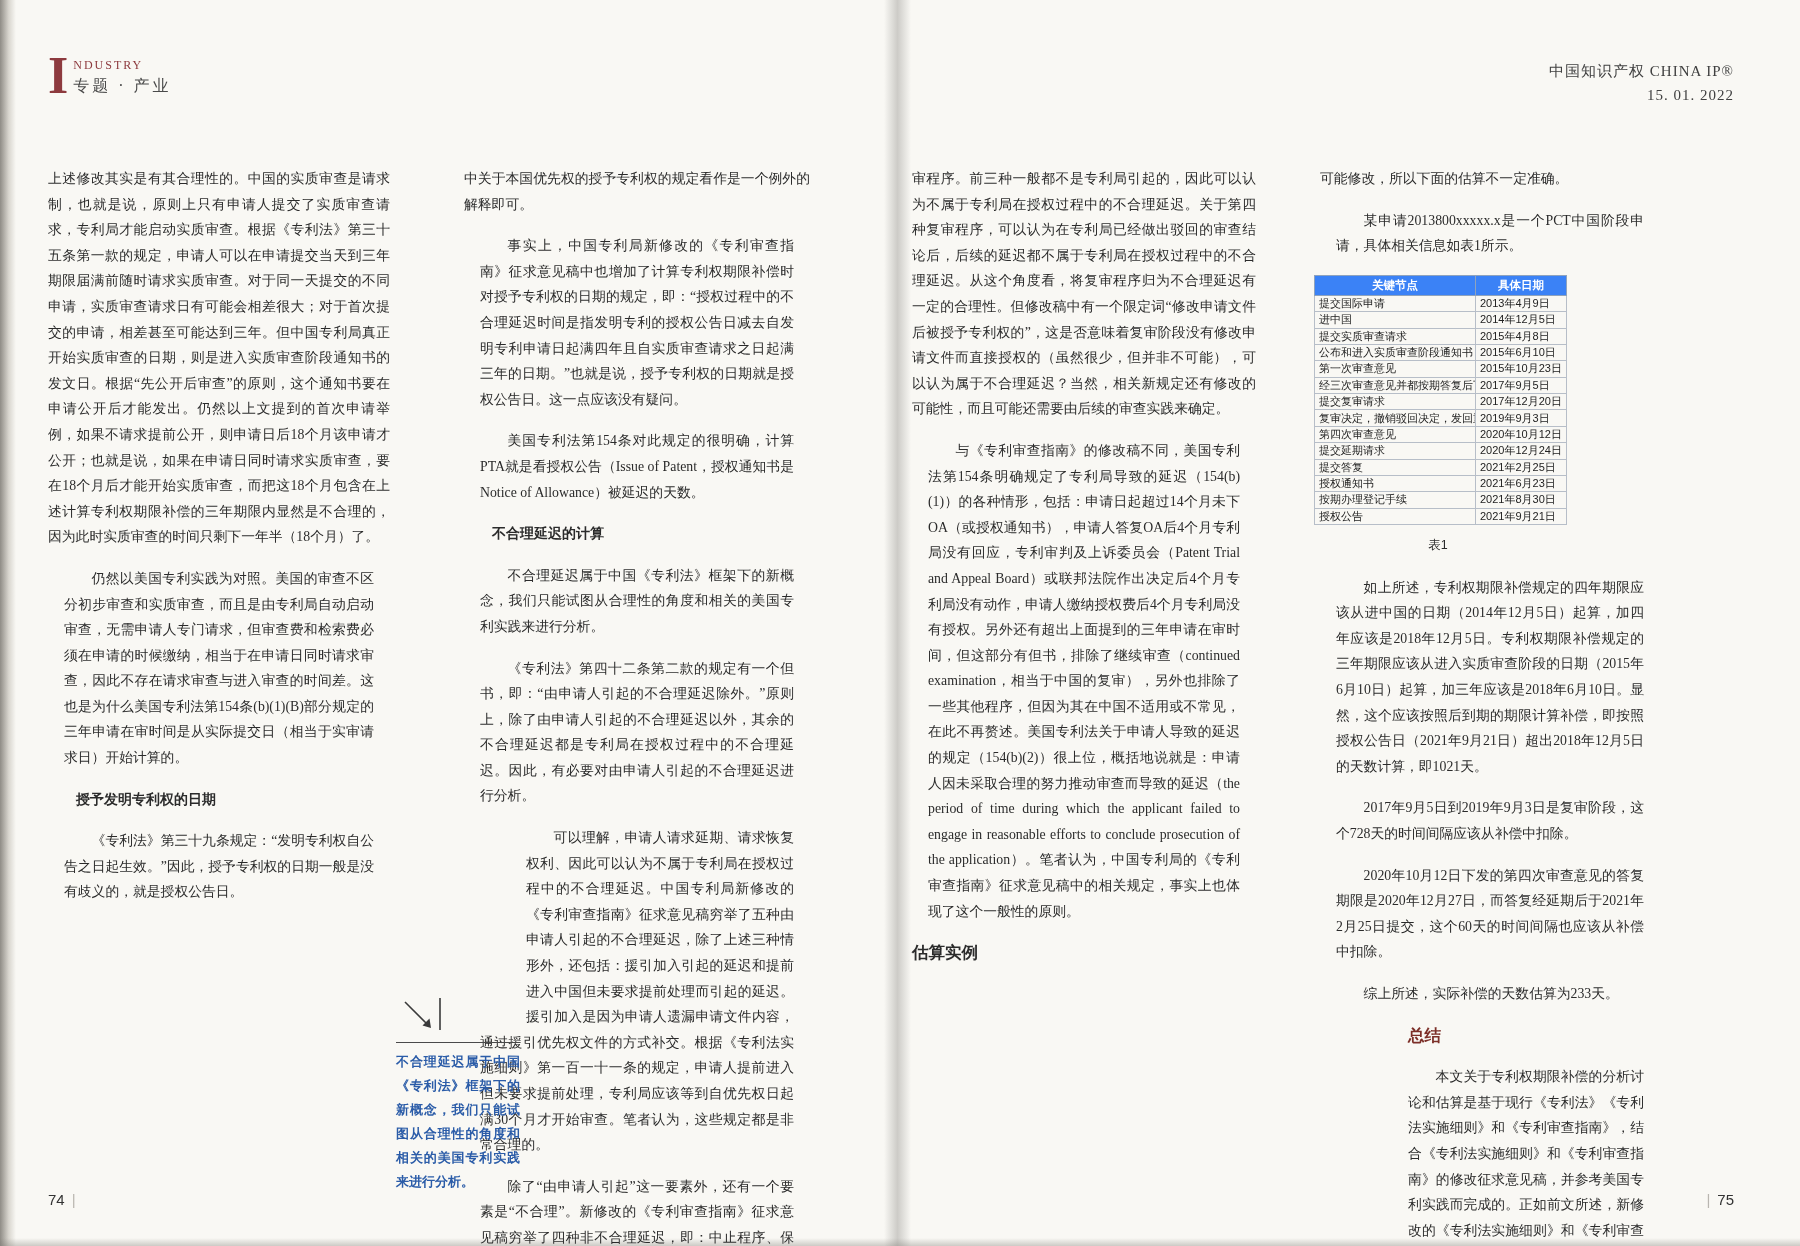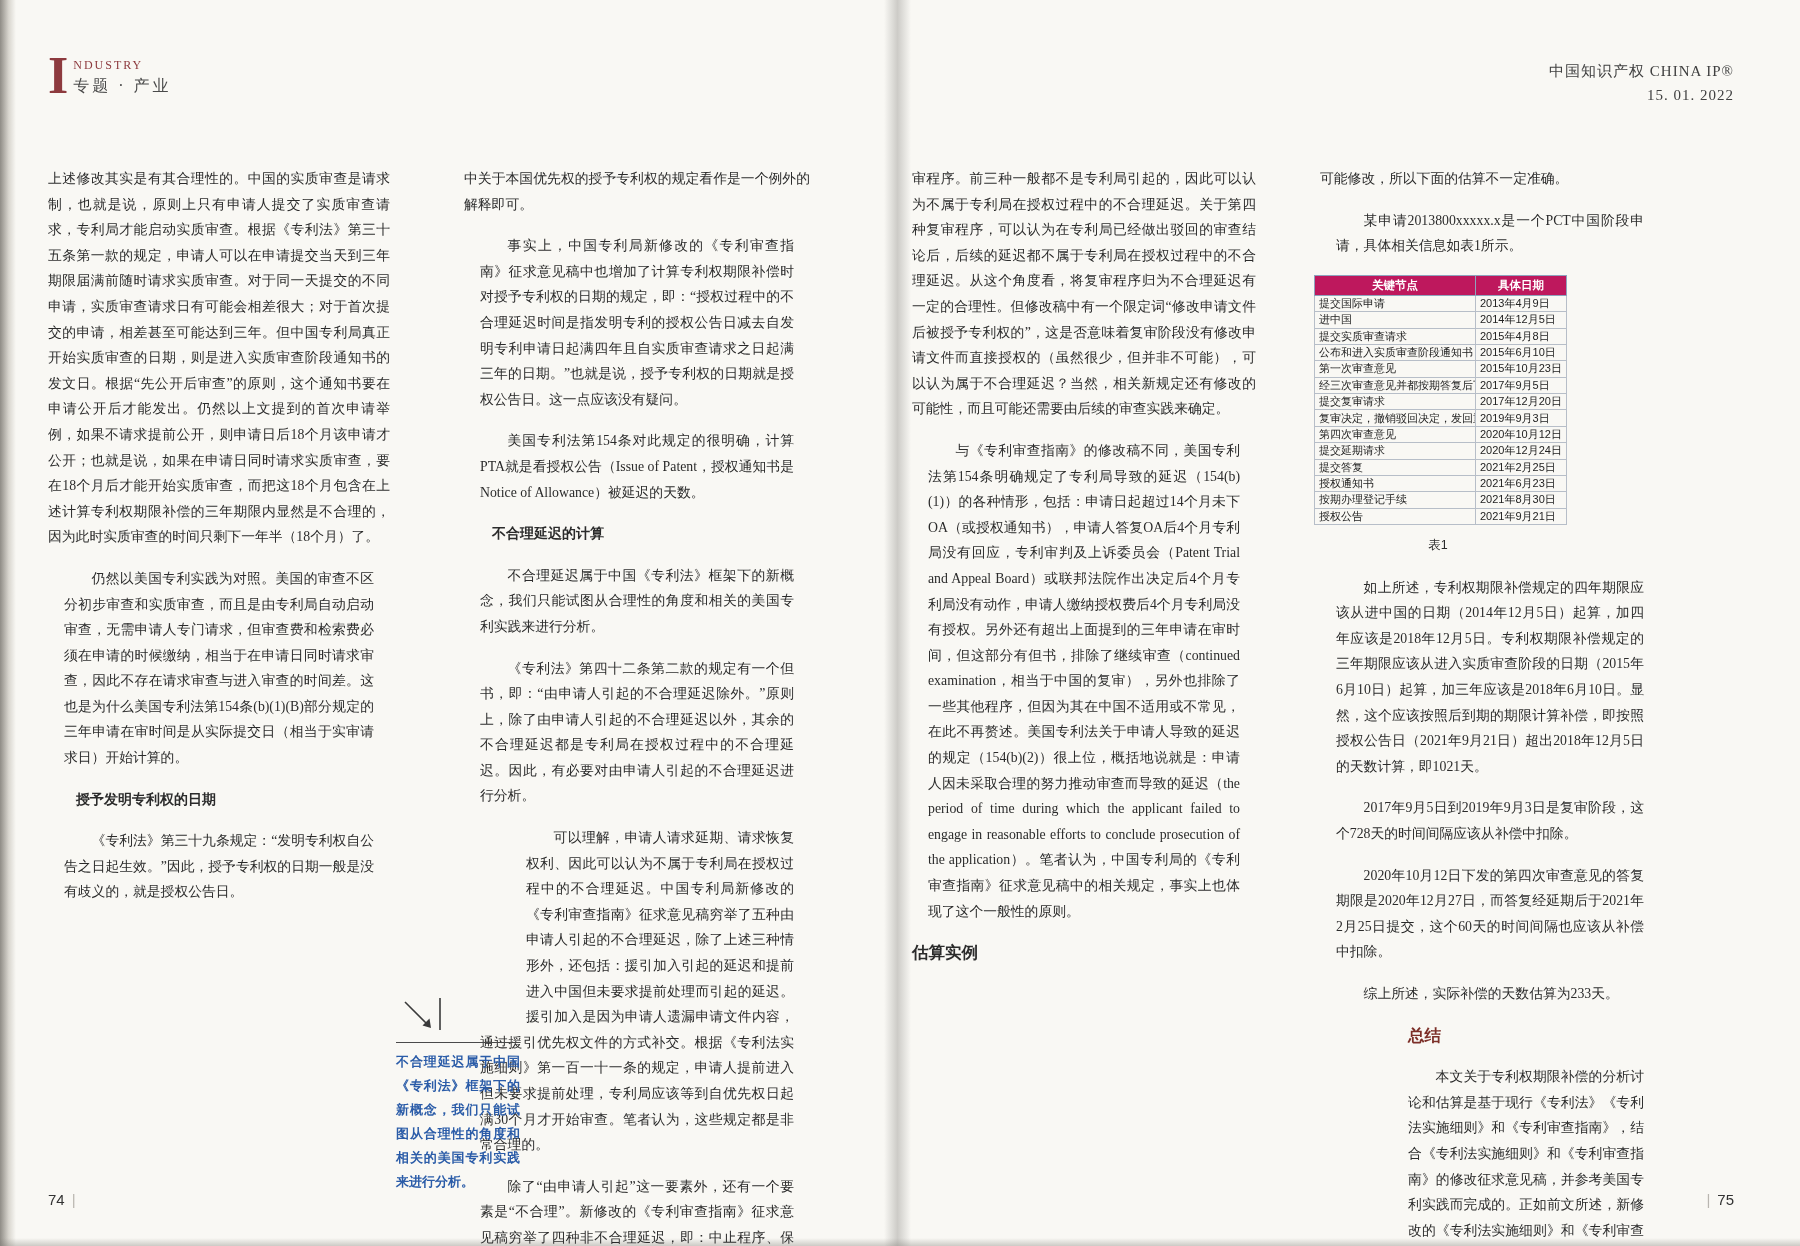--- a/index.html
+++ b/index.html
@@ -42,21 +42,21 @@
         font-weight:bold;font-size:13px;line-height:24px;color:#2b5ca8;text-align:justify;}
   #note-left{left:396px;top:998px;}
   #note-right{left:1262px;top:988px;}
   .note .rule{border:none;border-top:1.5px solid #4a4a4a;margin:4px 0 7px;}
   .arrow{margin-left:6px;display:block;}
 
   
   .tblwrap{margin:12px 0 0 0;}
   table.keytbl{border-collapse:collapse;width:248px;margin-left:-6px;
        font-family:"Liberation Sans","DejaVu Sans",sans-serif;font-size:11px;line-height:13px;color:#222;}
-  table.keytbl th{background:#be185d;color:#fff;font-weight:bold;padding:3px 4px;border:1px solid #8fa3bd;text-align:center;font-size:11.5px;}
+  table.keytbl th{background:#3b82f6;color:#fff;font-weight:bold;padding:3px 4px;border:1px solid #8fa3bd;text-align:center;font-size:11.5px;}
   table.keytbl td{border:1px solid #b7bec8;padding:1.2px 4px;white-space:nowrap;overflow:hidden;}
   table.keytbl td:first-child{max-width:152px;}
   .tbl-caption{text-align:center;font-family:"Liberation Sans","DejaVu Sans",sans-serif;
                font-size:12.5px;margin:8px 0 10px;width:248px;margin-left:-6px;}
 
   
   .folio{position:absolute;bottom:38px;font-size:15px;color:#333;font-family:"Liberation Sans","DejaVu Sans",sans-serif;}
   #folio-left{left:48px;}
   #folio-right{right:66px;}
   .folio .bar{color:#b9b6b0;margin:0 7px;font-weight:normal;}

